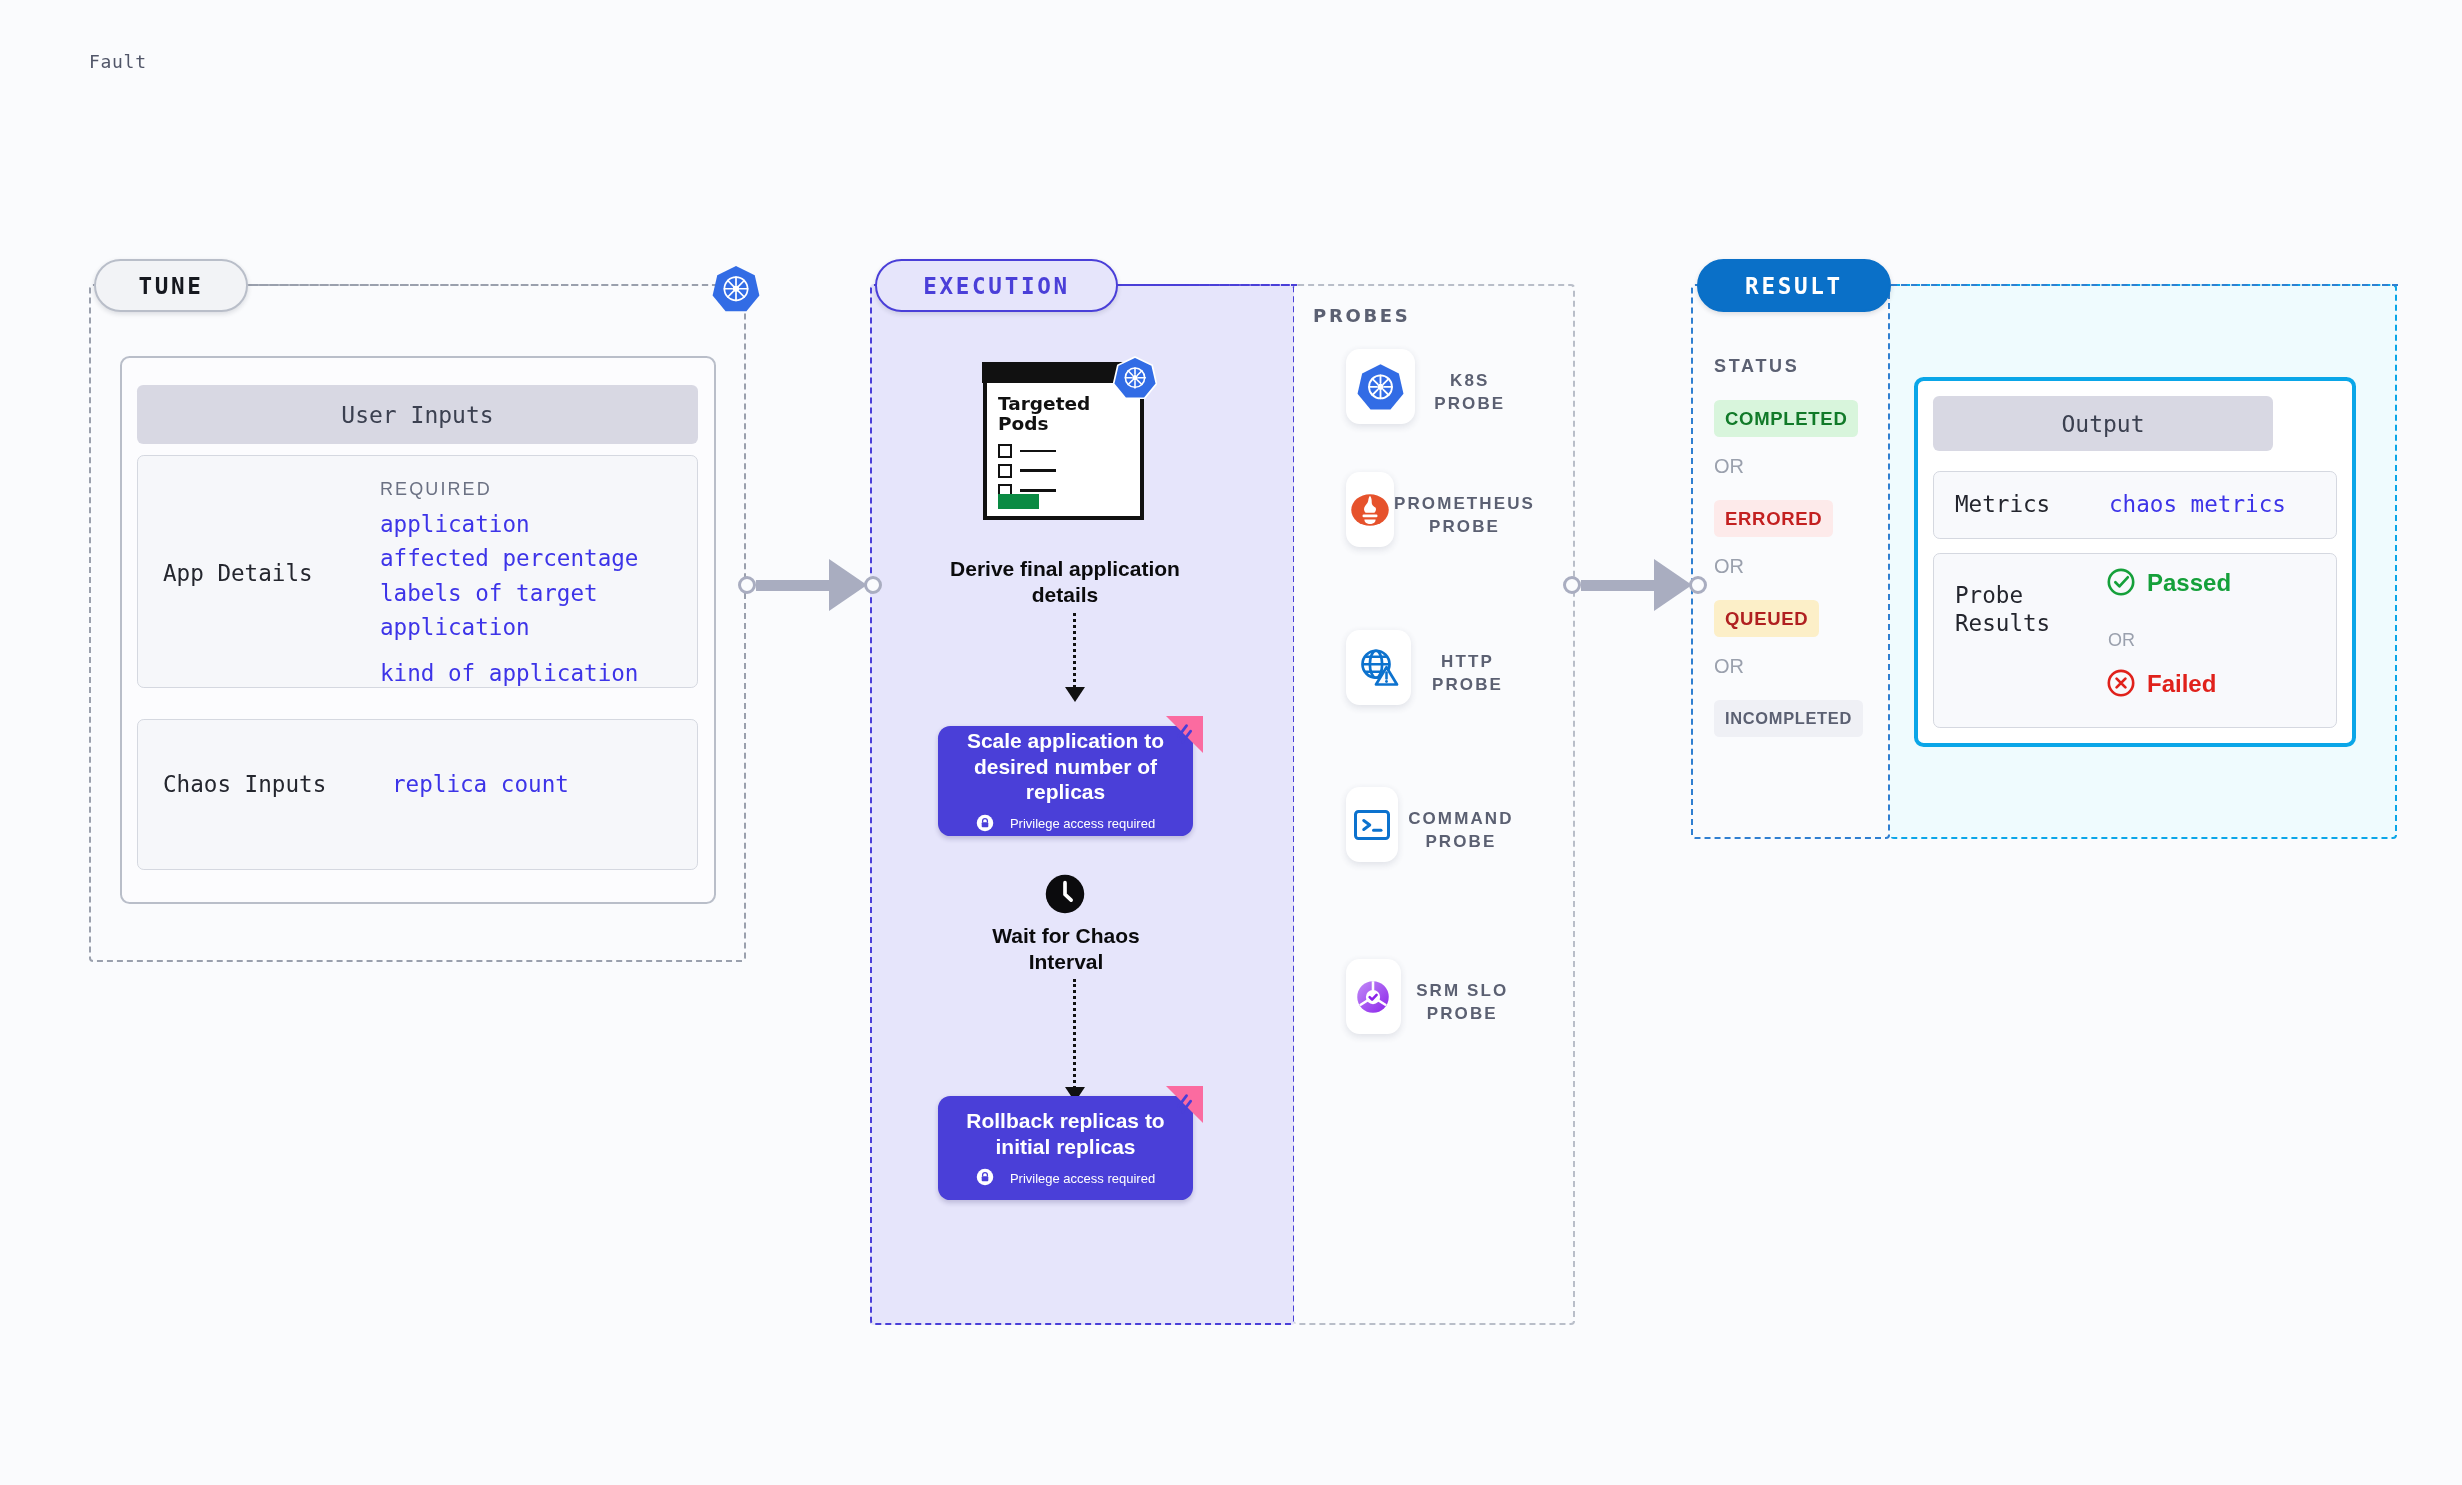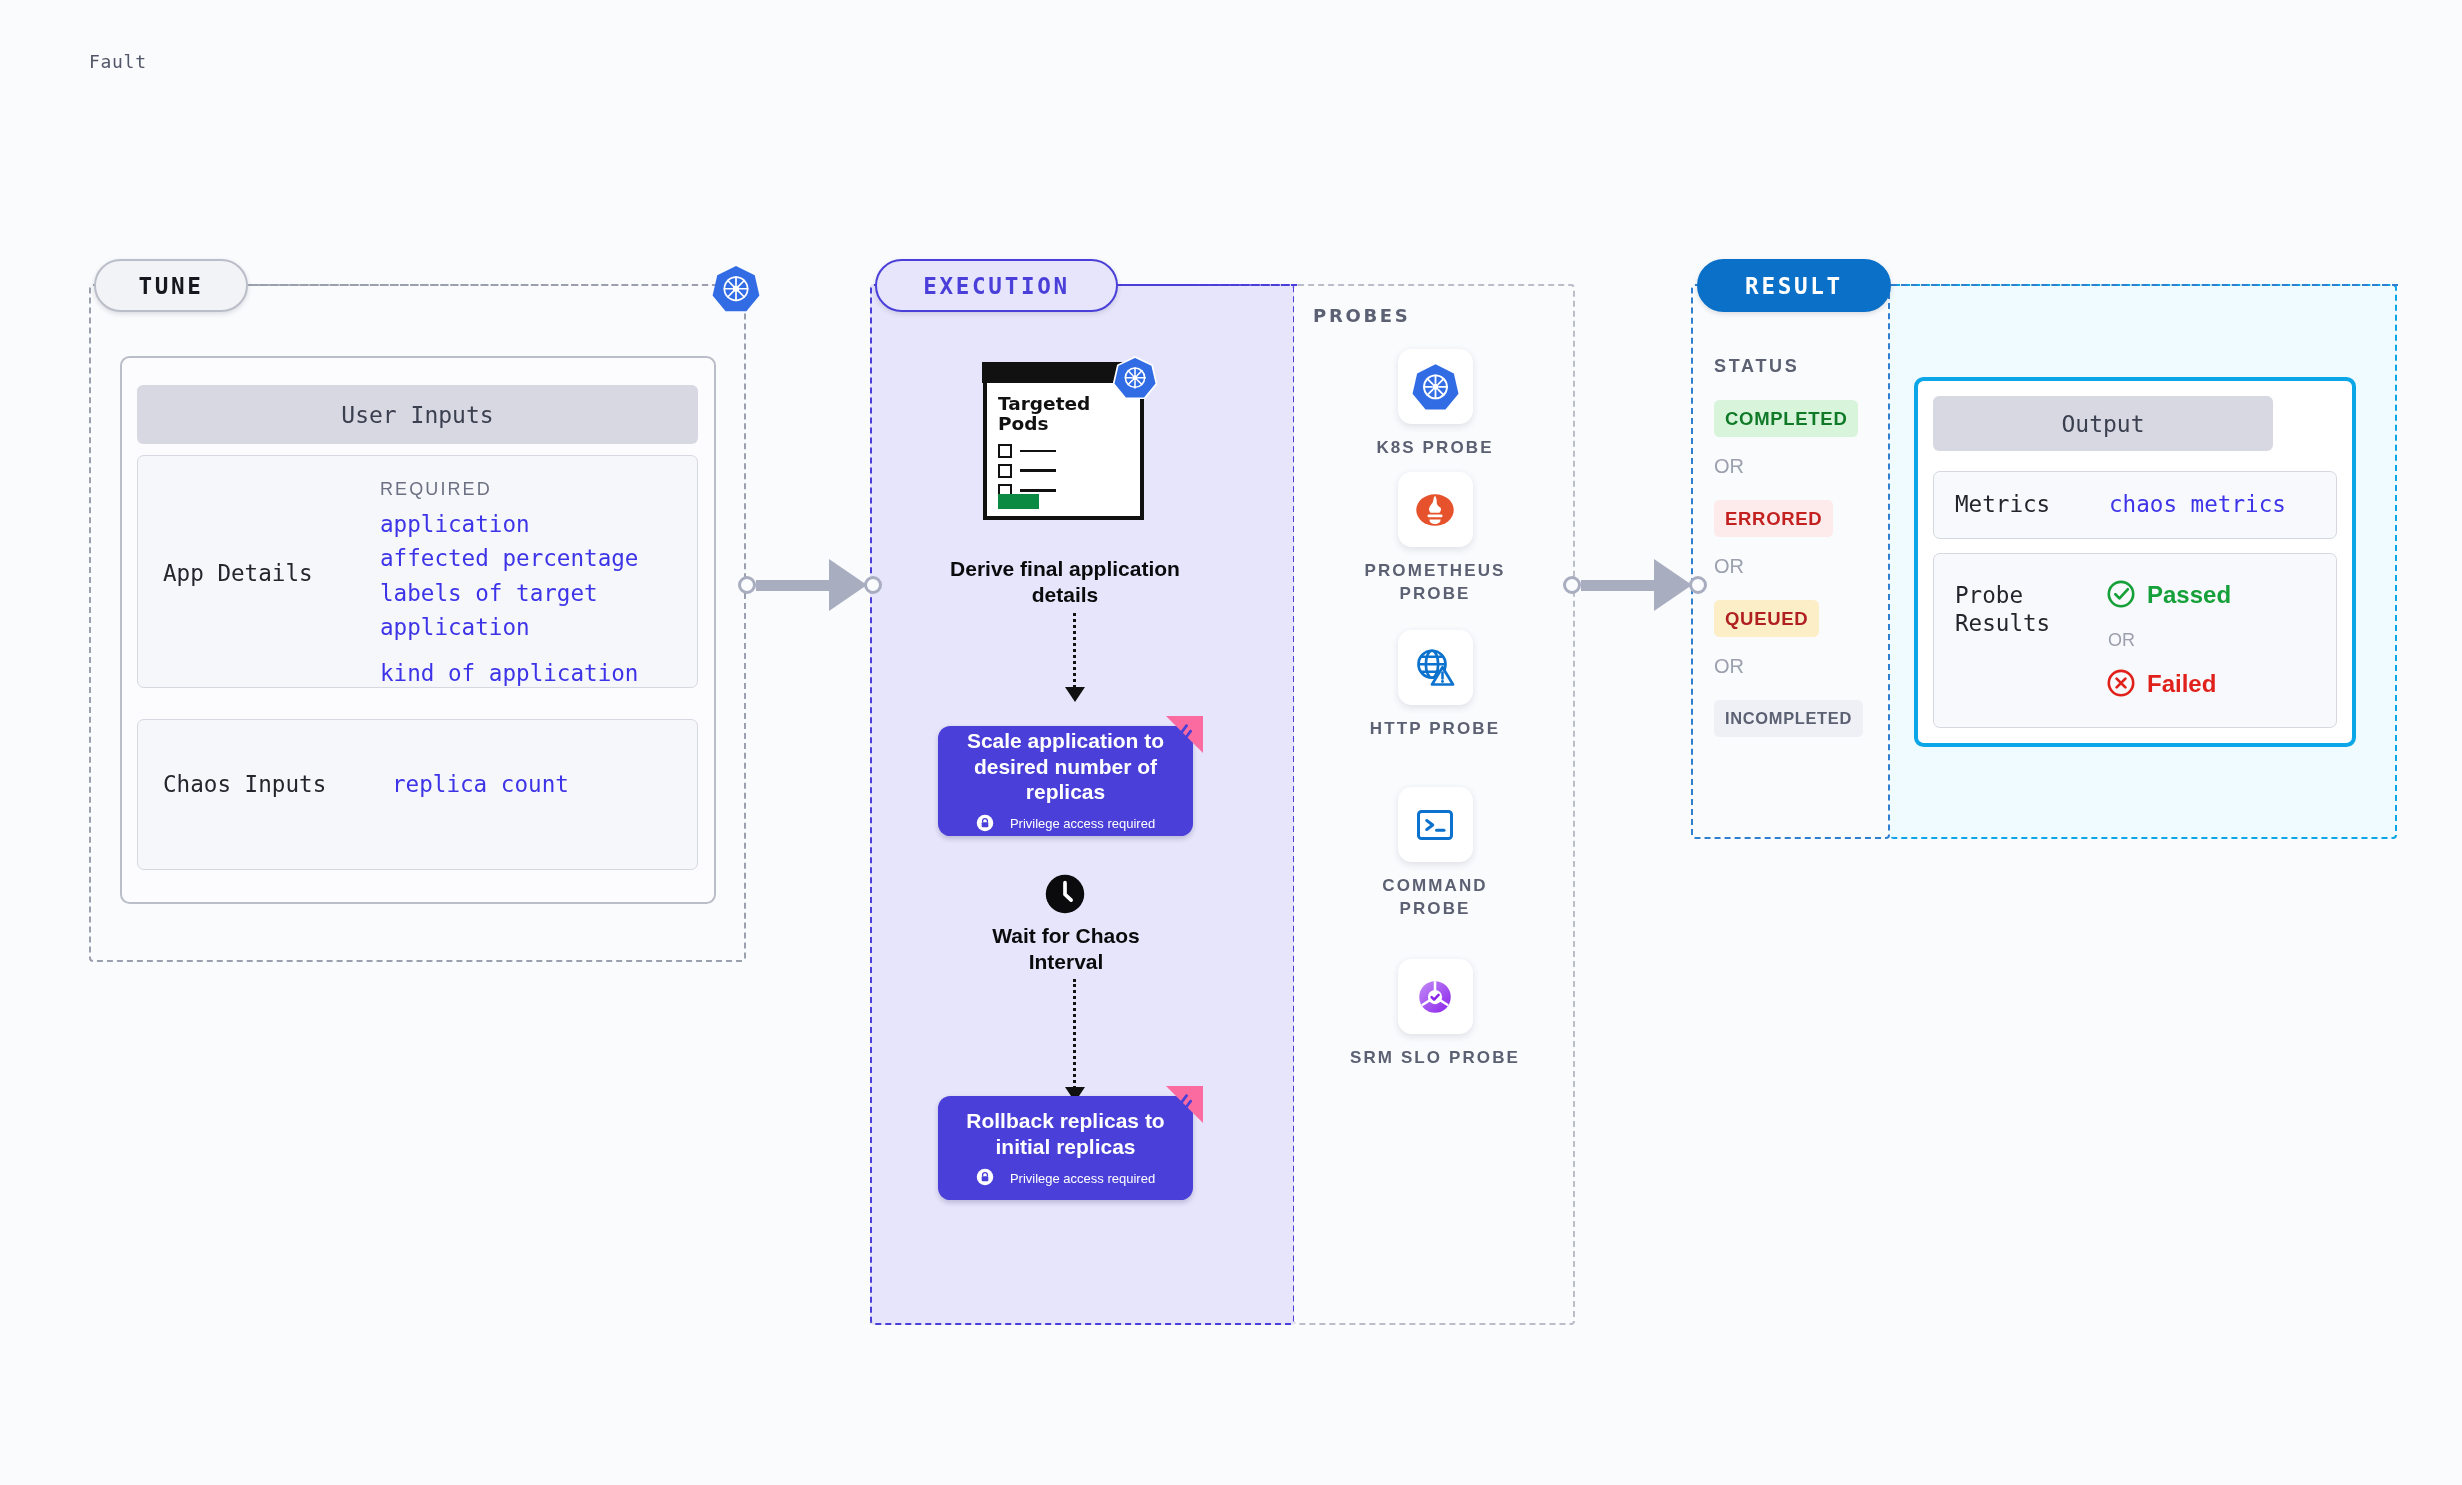--- a/index.html
+++ b/index.html
@@ -133,21 +133,21 @@
   }
 
   .clock-icon { position: absolute; width: 42px; height: 42px; }
 
   
   .probes-title {
     position: absolute; left: 1313px; top: 305px;
     font-family: "DejaVu Sans", sans-serif; font-weight: bold;
     font-size: 18px; color: #5b6072; letter-spacing: 2.7px;
   }
-  .probe-item { position: absolute; width: 178px; display: flex; flex-direction: column; align-items: center; }
+  .probe-item { position: absolute; width: 178px; display: flex; flex-direction: row; align-items: center; }
   .probe-tile {
     width: 75px; height: 75px; border-radius: 13.7px; background: #fff;
     box-shadow: 0 2.7px 7.5px rgba(40,50,80,.12);
     display: flex; align-items: center; justify-content: center;
   }
   .probe-label {
     margin-top: 13px; text-align: center; font-weight: bold;
     font-size: 17px; color: #5b6072; letter-spacing: 2.1px; line-height: 1.35;
   }
 
@@ -427,21 +427,21 @@
   <div class="out-sub metrics-sub"></div>
   <div class="row-label" style="left:1955px; top:490px;">Metrics</div>
   <div class="mono-blue" style="left:2109px; top:490px;">chaos metrics</div>
 
   <div class="out-sub probe-sub"></div>
   <div class="row-label" style="left:1955px; top:581px;">
     <div>Probe</div>
     <div>Results</div>
   </div>
 
-  <div class="pr-item" style="left:2106px; top:579px;text-align:right;">
+  <div class="pr-item" style="left:2106px; top:567px;text-align:right;">
     <span>
       <svg width="30" height="30" viewBox="0 0 32 32">
         <circle cx="16" cy="16" r="13" fill="none" stroke="#15a03a" stroke-width="2.8"></circle>
         <path d="M10 16.3l4.3 4.4L23.2 11" stroke="#15a03a" stroke-width="2.9" fill="none" stroke-linecap="round" stroke-linejoin="round"></path>
       </svg>
     </span>
     <span class="pr-text" style="color:#15a03a;">Passed</span>
   </div>
 
   <div class="or-text" style="left:2108px; top:630px; font-size:18px;">OR</div>

